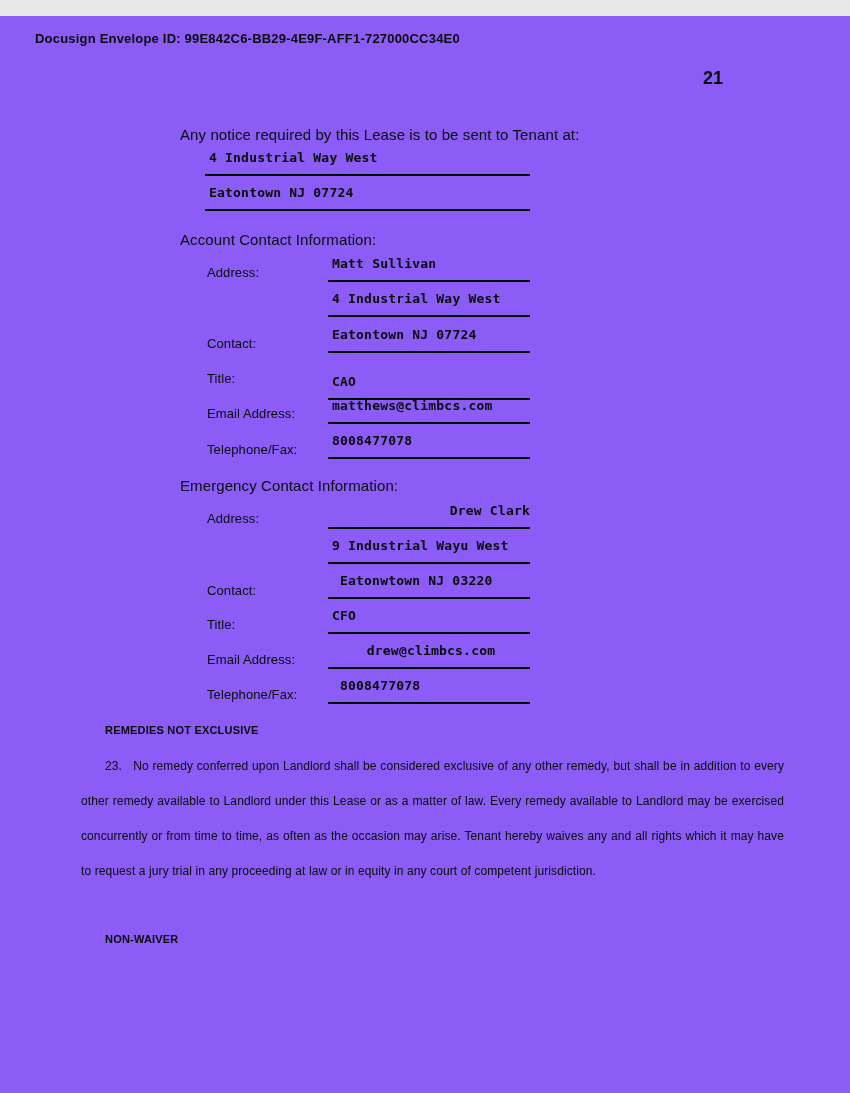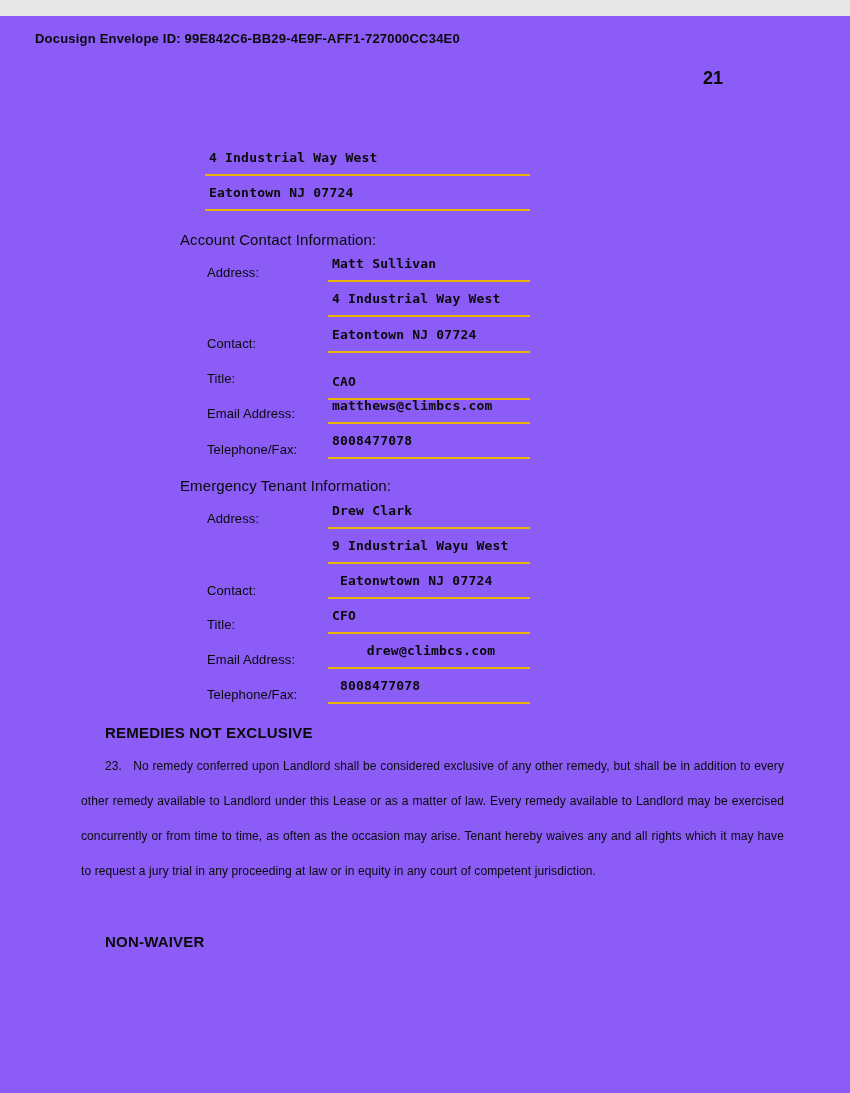--- a/index.html
+++ b/index.html
@@ -32,21 +32,21 @@
 
   .section-heading {
     position: absolute;
     font-size: 15px;
     letter-spacing: 0.1px;
   }
 
   .field-row {
     position: absolute;
     height: 26px;
-    border-bottom: 2px solid #eab308;
+    border-bottom: 2px solid #000000;
   }
 
   .field-value {
     display: block;
     padding-left: 4px;
     font-family: "DejaVu Sans Mono", monospace;
     font-size: 13px;
     font-weight: 700;
     letter-spacing: 0.2px;
     white-space: nowrap;
@@ -62,21 +62,21 @@
     letter-spacing: 0.1px;
   }
 
   
   .rows-emergency .field-row:nth-child(3) .field-value,
   .rows-emergency .field-row:nth-child(6) .field-value { padding-left: 12px; }
 
   .legal-heading {
     position: absolute;
     left: 105px;
-    font-size: 15px;
+    font-size: 11px;
     font-weight: 700;
     letter-spacing: 0.2px;
   }
 
   .legal-paragraph {
     position: absolute;
     left: 81px; top: 733px;
     width: 703px;
     font-size: 12px;
     line-height: 35px;
@@ -87,20 +87,21 @@
 </style>
 </head>
 <body>
 
 <div class="page">
 
   <div class="docusign-header">Docusign Envelope ID: 99E842C6-BB29-4E9F-AFF1-727000CC34E0</div>
 
   <div class="page-number">21</div>
 
+  <div class="section-heading" style="left:180px; top:110px;">Any notice required by this Lease is to be sent to Tenant at:</div>
 
   <div class="rows-tenant">
     <div class="field-row tenant-field" style="top:134px;">
       <span class="field-value">4 Industrial Way West</span>
     </div>
     <div class="field-row tenant-field" style="top:169px;">
       <span class="field-value">Eatontown NJ 07724</span>
     </div>
   </div>
 
@@ -126,37 +127,37 @@
       <span class="field-value">CAO</span>
     </div>
     <div class="field-row contact-field" style="top:382px;">
       <span class="field-value">matthews@climbcs.com</span>
     </div>
     <div class="field-row contact-field" style="top:417px;">
       <span class="field-value">8008477078</span>
     </div>
   </div>
 
-  <div class="section-heading" style="left:180px; top:461px;">Emergency Tenant Information:</div>
+  <div class="section-heading" style="left:180px; top:461px;">Emergency Contact Information:</div>
 
   <div class="field-label" style="top:495px;">Address:</div>
   <div class="field-label" style="top:567px;">Contact:</div>
   <div class="field-label" style="top:601px;">Title:</div>
   <div class="field-label" style="top:636px;">Email Address:</div>
   <div class="field-label" style="top:671px;">Telephone/Fax:</div>
 
   <div class="rows-emergency">
-    <div class="field-row contact-field" style="top:487px;">
+    <div class="field-row contact-field" style="top:487px;text-align:right;">
       <span class="field-value">Drew Clark</span>
     </div>
     <div class="field-row contact-field" style="top:522px;">
       <span class="field-value">9 Industrial Wayu West</span>
     </div>
     <div class="field-row contact-field" style="top:557px;">
-      <span class="field-value">Eatonwtown NJ 07724</span>
+      <span class="field-value">Eatonwtown NJ 03220</span>
     </div>
     <div class="field-row contact-field" style="top:592px;">
       <span class="field-value">CFO</span>
     </div>
     <div class="field-row contact-field" style="top:627px;text-align:center;">
       <span class="field-value">drew@climbcs.com</span>
     </div>
     <div class="field-row contact-field" style="top:662px;">
       <span class="field-value">8008477078</span>
     </div>

